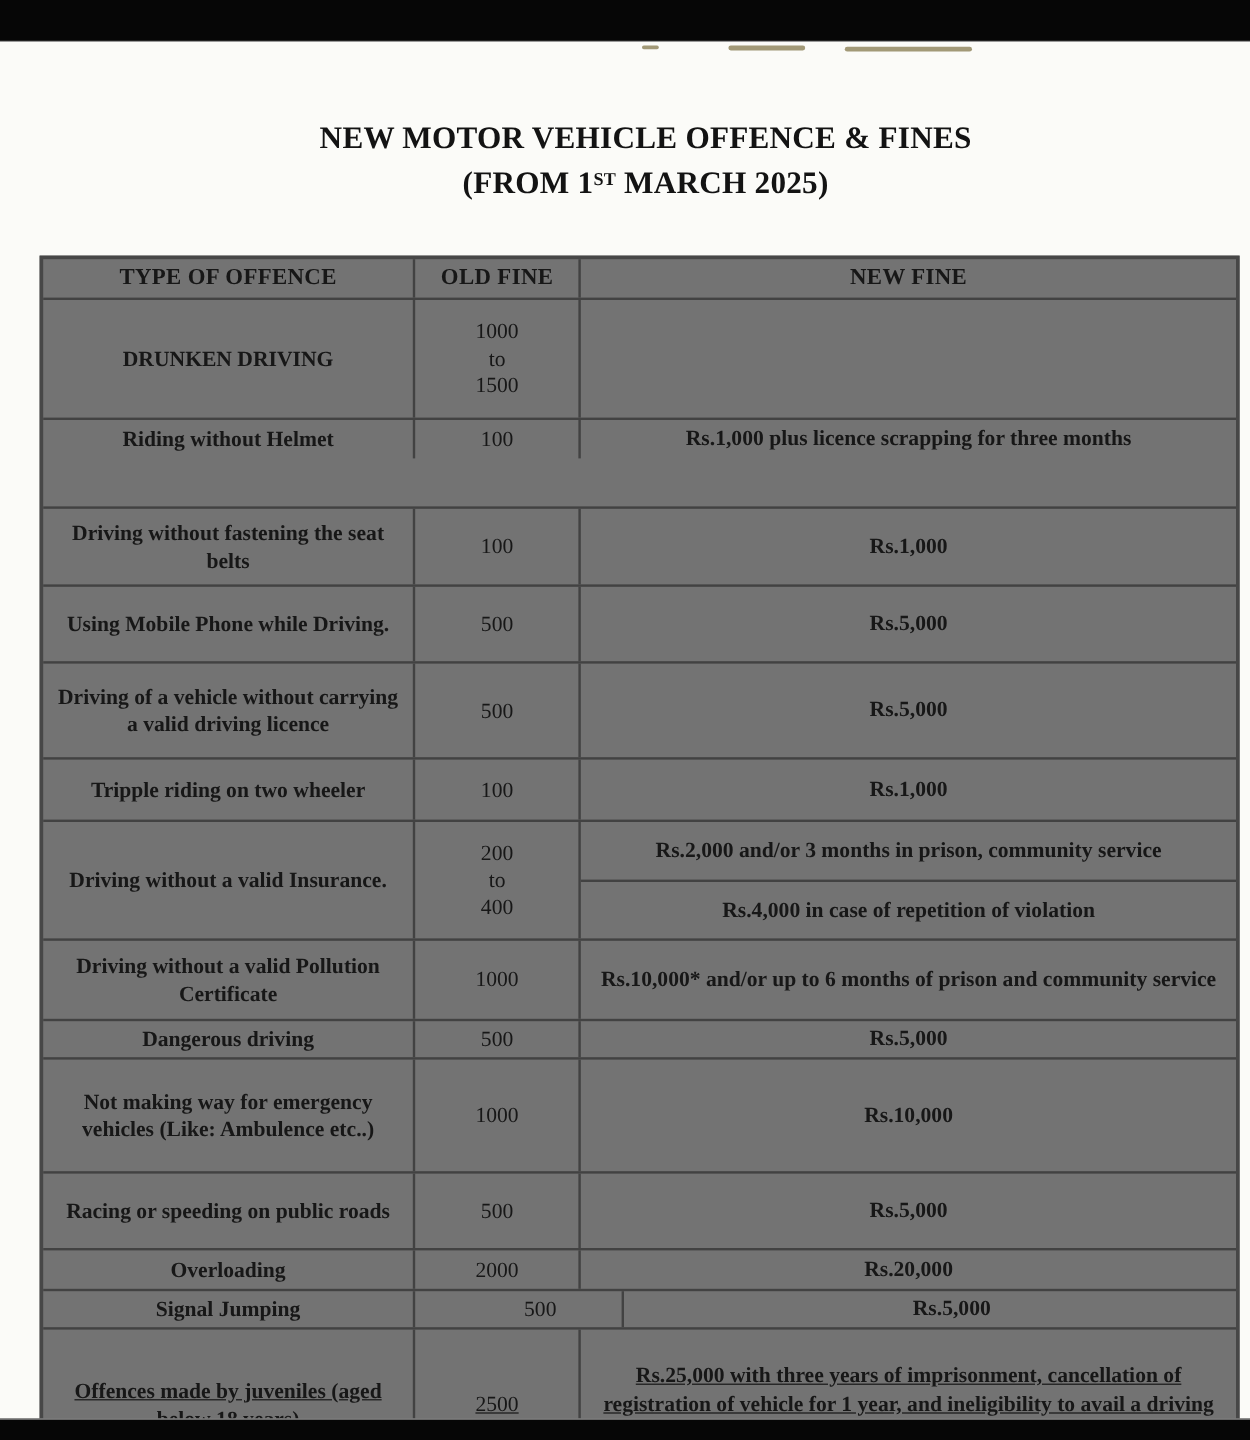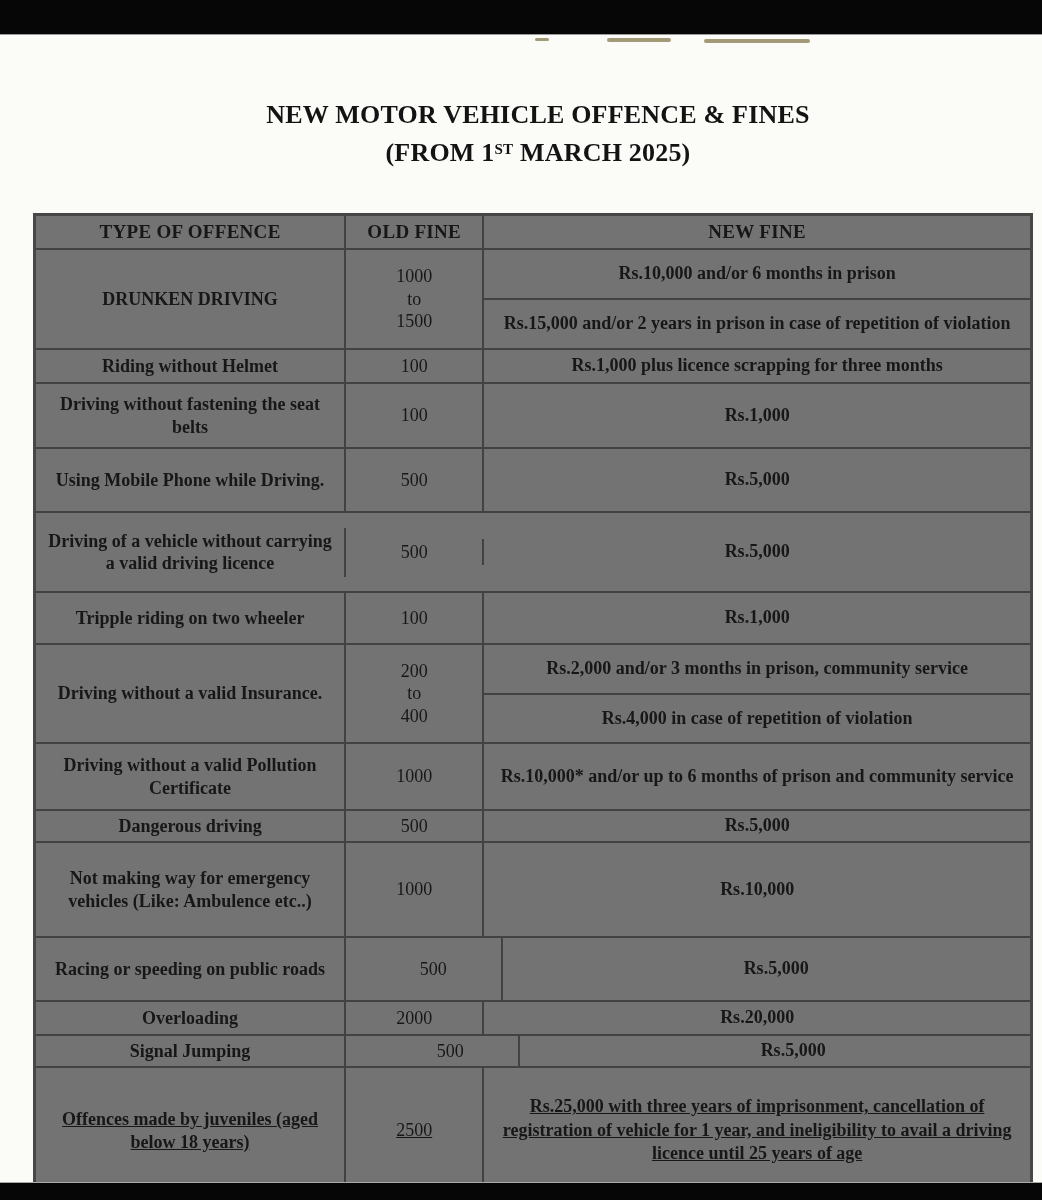--- a/index.html
+++ b/index.html
@@ -125,29 +125,29 @@
   }
   .header-row { min-height: 32px; }
   .header-row .cell {
     font-size: 19px;
     letter-spacing: 0.3px;
     padding: 1px 8px;
   }
   
   #rows .row:nth-child(1)  { min-height: 98px; }
   #rows .row:nth-child(2)  { min-height: 32px; }
-  #rows .row:nth-child(3)  { min-height: 63px; }
+  #rows .row:nth-child(3)  { min-height: 63px; margin-top: 40px; }
   #rows .row:nth-child(4)  { min-height: 62px; }
-  #rows .row:nth-child(5)  { min-height: 78px; align-items: center; }
+  #rows .row:nth-child(5)  { min-height: 78px; }
   #rows .row:nth-child(6)  { min-height: 50px; }
   #rows .row:nth-child(7)  { min-height: 97px; }
   #rows .row:nth-child(8)  { min-height: 65px; }
   #rows .row:nth-child(9)  { min-height: 30px; }
   #rows .row:nth-child(10) { min-height: 93px; }
-  #rows .row:nth-child(11) { min-height: 62px; gap: 19px; }
+  #rows .row:nth-child(11) { min-height: 62px; }
   #rows .row:nth-child(12) { min-height: 32px; }
   #rows .row:nth-child(13) { min-height: 30px; gap: 36px; }
   #rows .row:nth-child(14) { min-height: 125px; text-decoration: underline; }
 </style>
 </head>
 <body>
 
 <div class="page">
 
   <div class="top-bar"></div>
@@ -165,24 +165,20 @@
       <div class="cell offence-cell">TYPE OF OFFENCE</div>
       <div class="cell old-cell" style="font-weight:bold">OLD FINE</div>
       <div class="cell new-cell sub" style="font-size:19px;font-weight:bold">NEW FINE</div>
     </div>
     <div id="rows">
         <div class="row body-row">
           <div class="cell offence-cell">DRUNKEN DRIVING</div>
           <div class="cell old-cell">1000
 to
 1500</div>
-          <div class="cell new-cell">
-            <div class="sub">Rs.10,000 and/or 6 months in prison</div>
-            <div class="sub">Rs.15,000 and/or 2 years in prison in case of repetition of violation</div>
-          </div>
         </div>
         <div class="row body-row">
           <div class="cell offence-cell">Riding without Helmet</div>
           <div class="cell old-cell">100</div>
           <div class="cell new-cell">
             <div class="sub">Rs.1,000 plus licence scrapping for three months</div>
           </div>
         </div>
         <div class="row body-row">
           <div class="cell offence-cell">Driving without fastening the seat belts</div>

